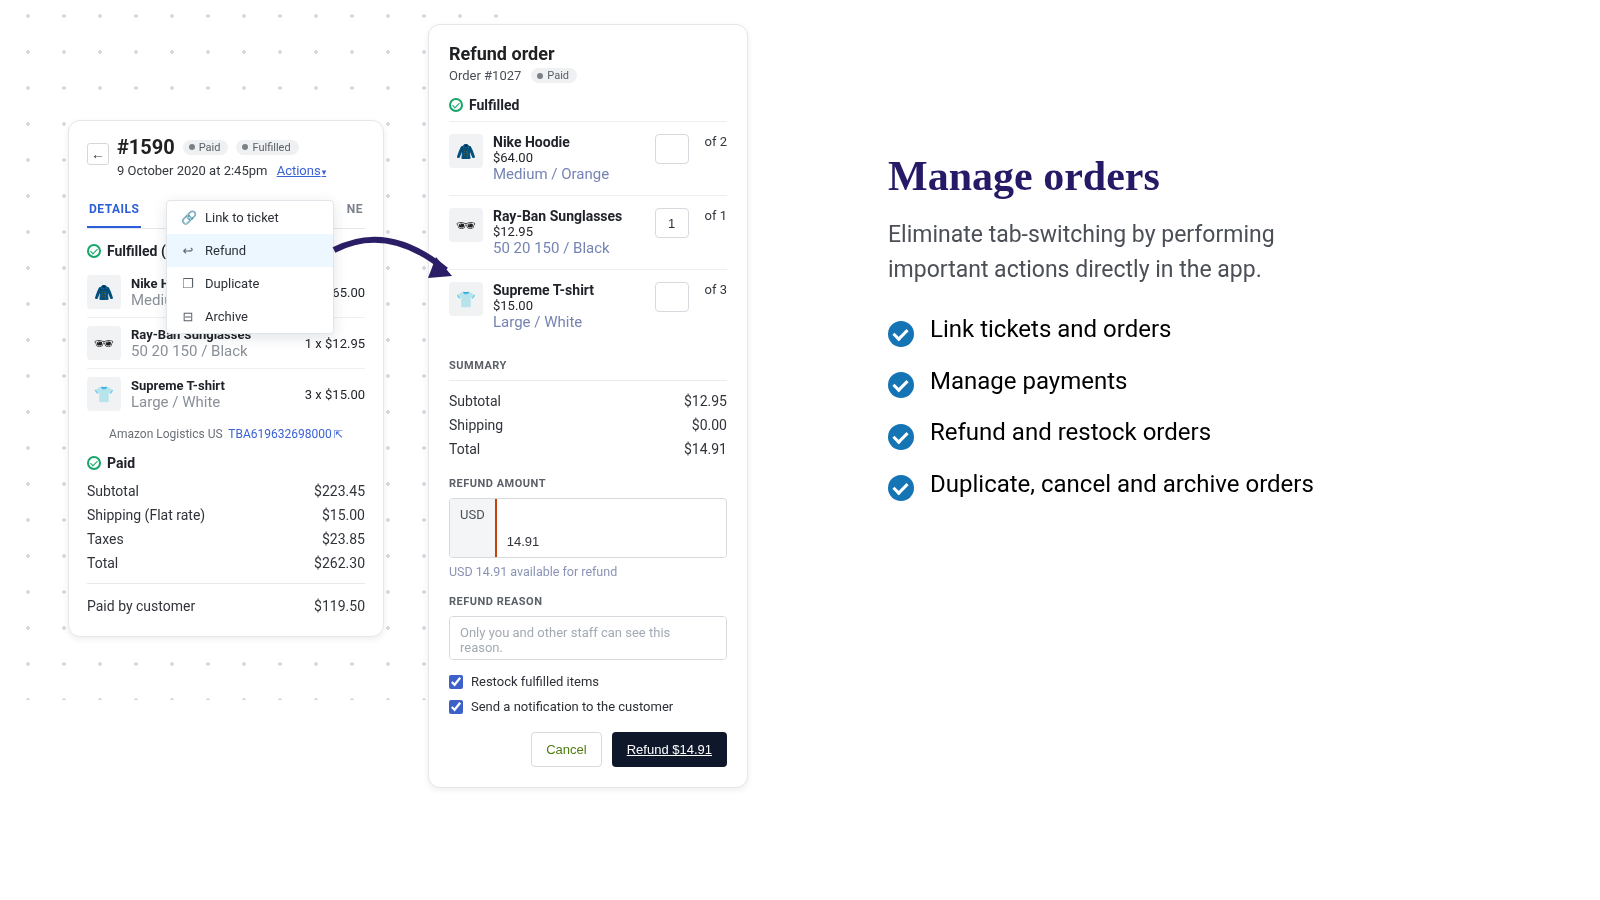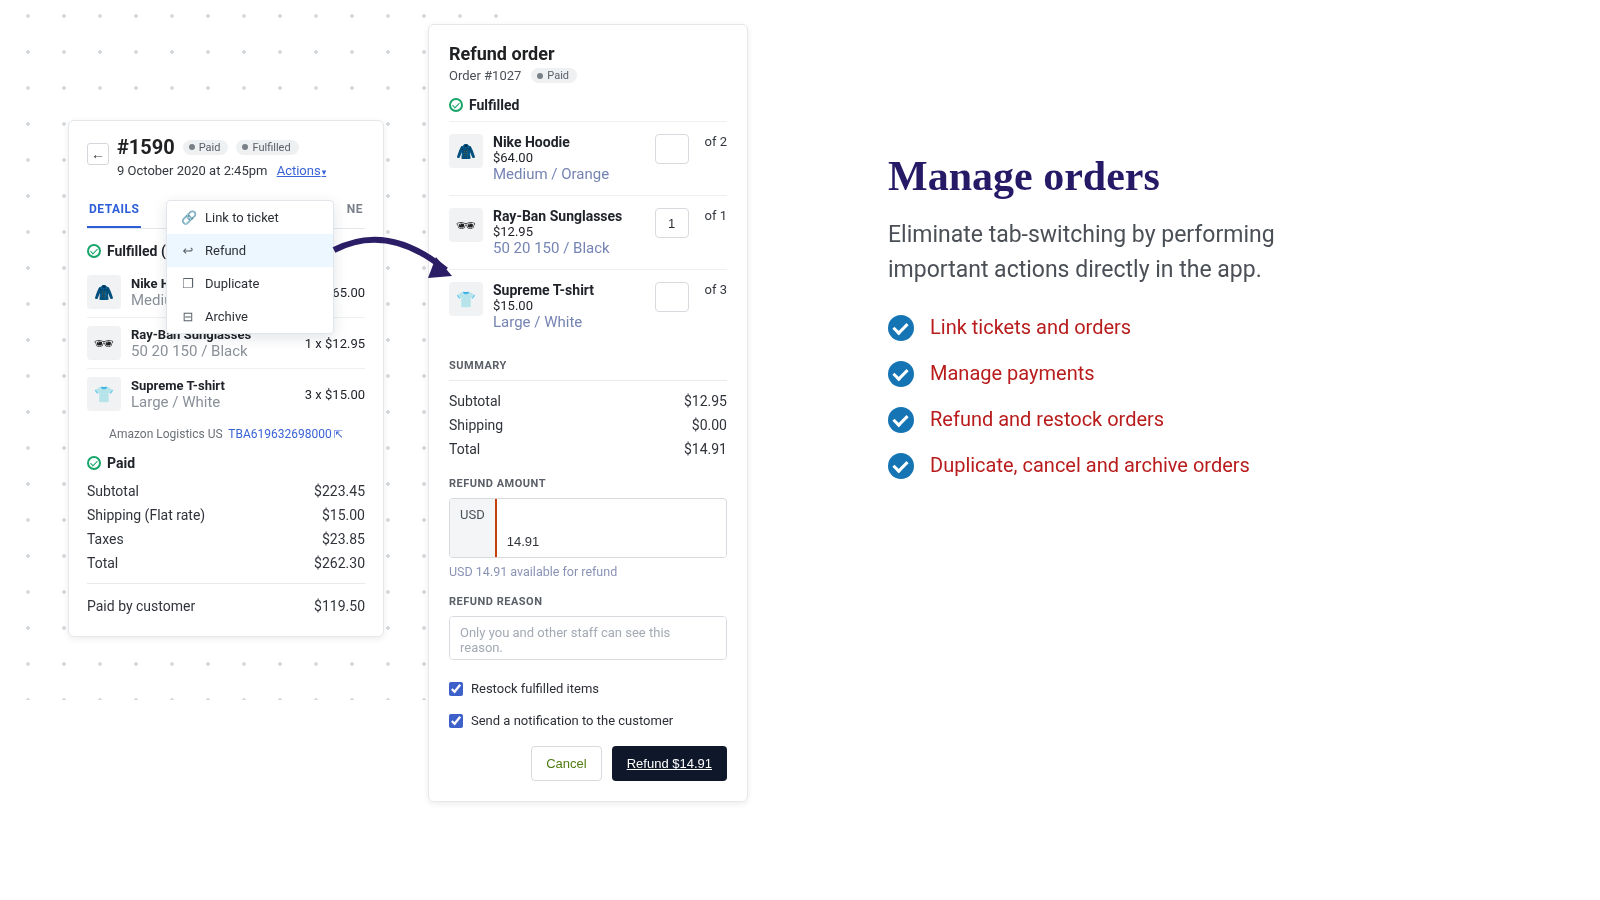--- a/index.html
+++ b/index.html
@@ -20,21 +20,21 @@
     background-image: radial-gradient(#d6dbe0 2px, transparent 2px);
     background-size: 36px 36px;
     background-position: 10px 34px;
     z-index: 0;
   }
 
   
   .card {
     background: #fff;
     border: 1px solid #e5e7eb;
-    border-radius: 6px;
+    border-radius: 12px;
     box-shadow: 0 2px 6px rgba(20,20,40,0.08);
     position: absolute;
   }
   .card1 {
     left: 68px; top: 120px;
     width: 316px;
     padding: 14px 18px 18px 18px;
   }
   .back-btn {
     float: left;
@@ -268,21 +268,21 @@
     color:#30343a;
   }
   textarea.reason::placeholder { color:#a3aab4; }
 
   .check-row {
     display: flex;
     align-items: center;
     gap: 8px;
     font-size: 13px;
     color: #2c3036;
-    margin-top: 17px;
+    margin-top: 10px;
   }
   .check-row input { width:14px; height:14px; accent-color:#3d60c9; }
 
   .btn-row {
     display: flex;
     justify-content: flex-end;
     gap: 10px;
     margin-top: 18px;
   }
   .btn {
@@ -323,21 +323,21 @@
     font-weight: 700;
     color: #261a67;
     margin-bottom: 18px;
   }
   .marketing p {
     font-size: 23px;
     line-height: 1.5;
     color: #4b4f56;
     margin-bottom: 26px;
   }
-  .feat { display:flex; gap:16px; align-items:flex-end; font-size:20px; color:#b91c1c; margin-bottom:18px; line-height:1.4; }
+  .feat { display:flex; gap:16px; align-items:flex-end; font-size:24px; color:#000000; margin-bottom:18px; line-height:1.4; }
   .feat .check {
     width:26px; height:26px; border-radius:50%;
     background:#1474b4; flex-shrink:0;
     position:relative;
     margin-top:2px;
   }
   .feat .check::after {
     content:"";
     position:absolute; left:8px; top:5px;
     width:6px; height:11px;

